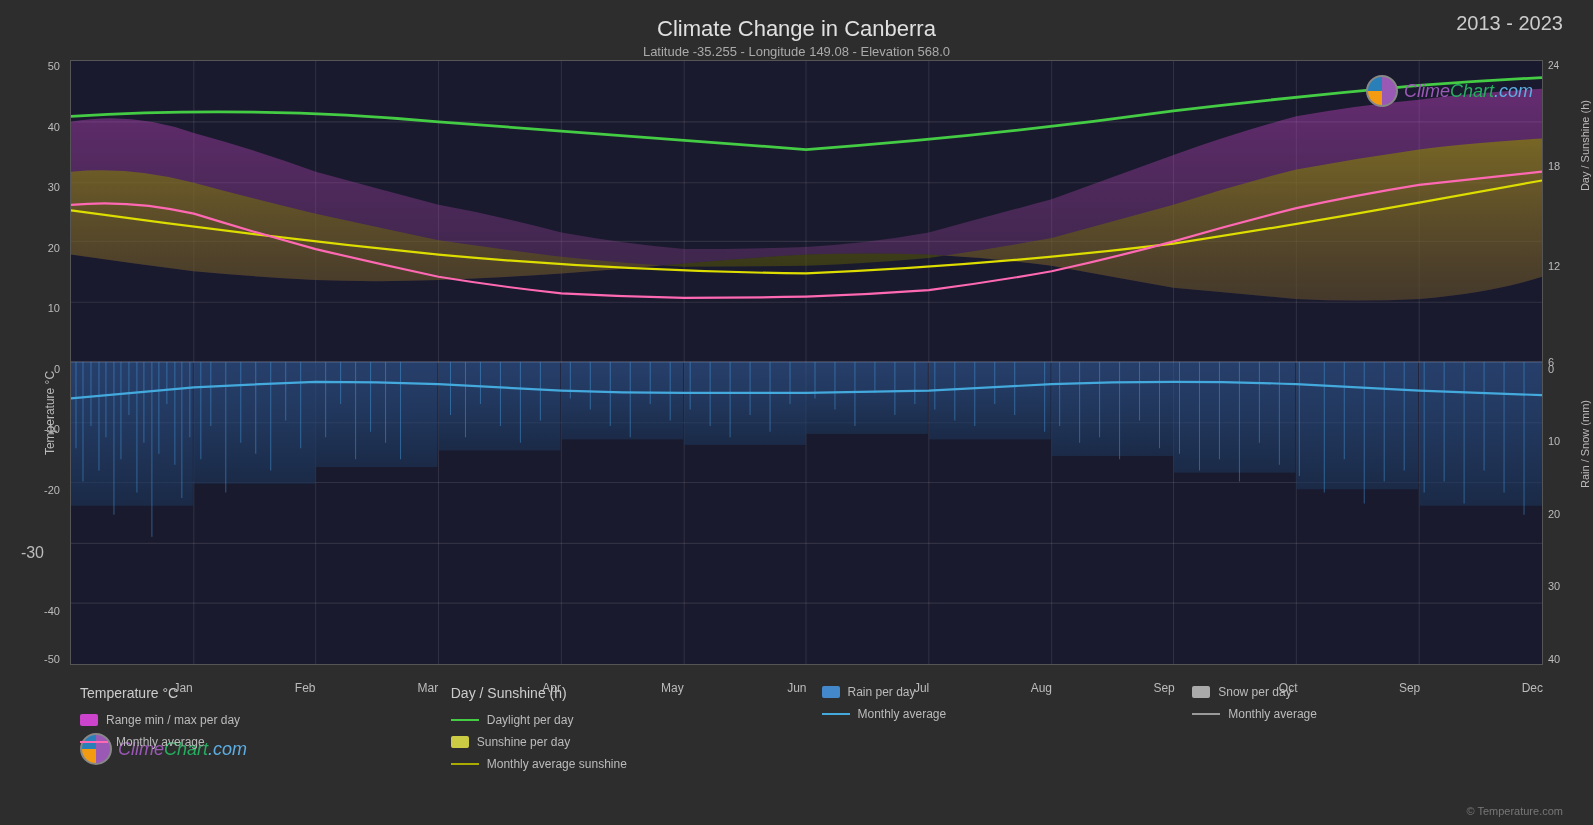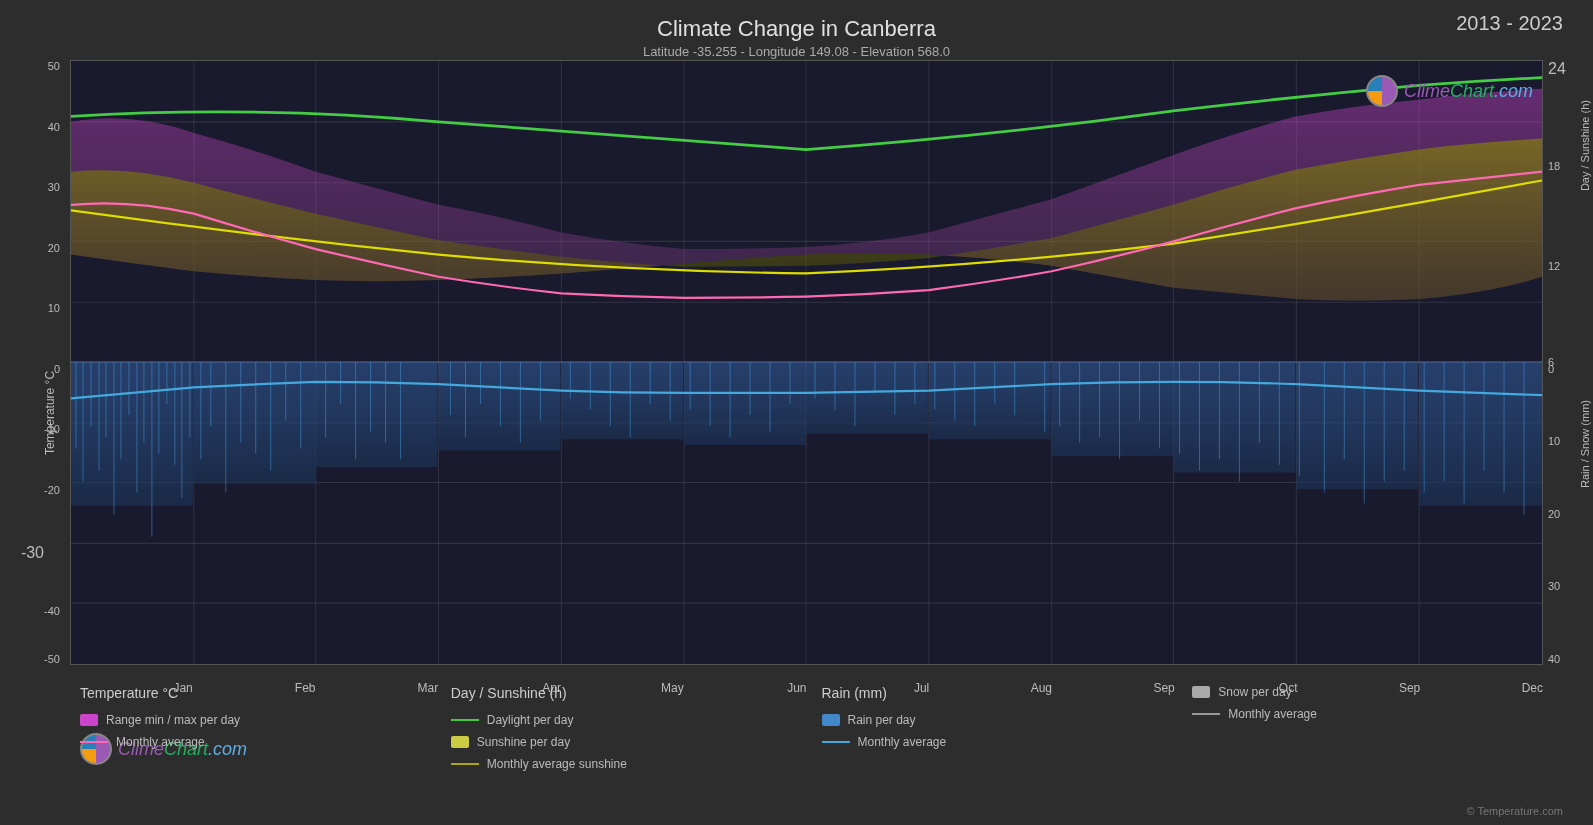--- a/index.html
+++ b/index.html
@@ -330,21 +330,21 @@
     <span style="position:absolute; top:40%; right:8px; font-size:11px; color:#bbb;">10</span>
     <span style="position:absolute; top:50%; right:8px; font-size:11px; color:#bbb;">0</span>
     <span style="position:absolute; top:60%; right:8px; font-size:11px; color:#bbb;">-10</span>
     <span style="position:absolute; top:70%; right:8px; font-size:11px; color:#bbb;">-20</span>
     <span style="position:absolute; top:80%; right:24px; font-size:16px; color:#bbb;margin-left:48px;">-30</span>
     <span style="position:absolute; top:90%; right:8px; font-size:11px; color:#bbb;">-40</span>
     <span style="position:absolute; bottom:0; right:8px; font-size:11px; color:#bbb;">-50</span>
   </div>
 
   <div style="position:absolute; top:60px; right:0; width:50px; bottom:160px;">
-    <span style="position:absolute; top:0; left:5px; font-size:16px; color:#bbb;">24</span>
+    <span style="position:absolute; top:0; left:5px; font-size:10px; color:#bbb;">24</span>
     <span style="position:absolute; top:16.5%; left:5px; font-size:11px; color:#bbb;">18</span>
     <span style="position:absolute; top:33%; left:5px; font-size:11px; color:#bbb;">12</span>
     <span style="position:absolute; top:49%; left:5px; font-size:11px; color:#bbb;">6</span>
     <span style="position:absolute; top:50%; left:5px; font-size:11px; color:#bbb;">0</span>
     <span style="position:absolute; top:62%; left:5px; font-size:11px; color:#bbb;">10</span>
     <span style="position:absolute; top:74%; left:5px; font-size:11px; color:#bbb;">20</span>
     <span style="position:absolute; top:86%; left:5px; font-size:11px; color:#bbb;">30</span>
     <span style="position:absolute; bottom:0; left:5px; font-size:11px; color:#bbb;">40</span>
   </div>
 
@@ -400,21 +400,20 @@
         <div class="legend-swatch" style="background:#cccc44;"></div>
         <span>Sunshine per day</span>
       </div>
       <div class="legend-item">
         <div class="legend-line" style="background:#aaaa00;"></div>
         <span>Monthly average sunshine</span>
       </div>
     </div>
 
     <div class="legend-col">
-      <div class="legend-col-title">Rain (mm)</div>
       <div class="legend-item">
         <div class="legend-swatch" style="background:#4488cc;"></div>
         <span>Rain per day</span>
       </div>
       <div class="legend-item">
         <div class="legend-line" style="background:#44aadd;"></div>
         <span>Monthly average</span>
       </div>
     </div>
 

